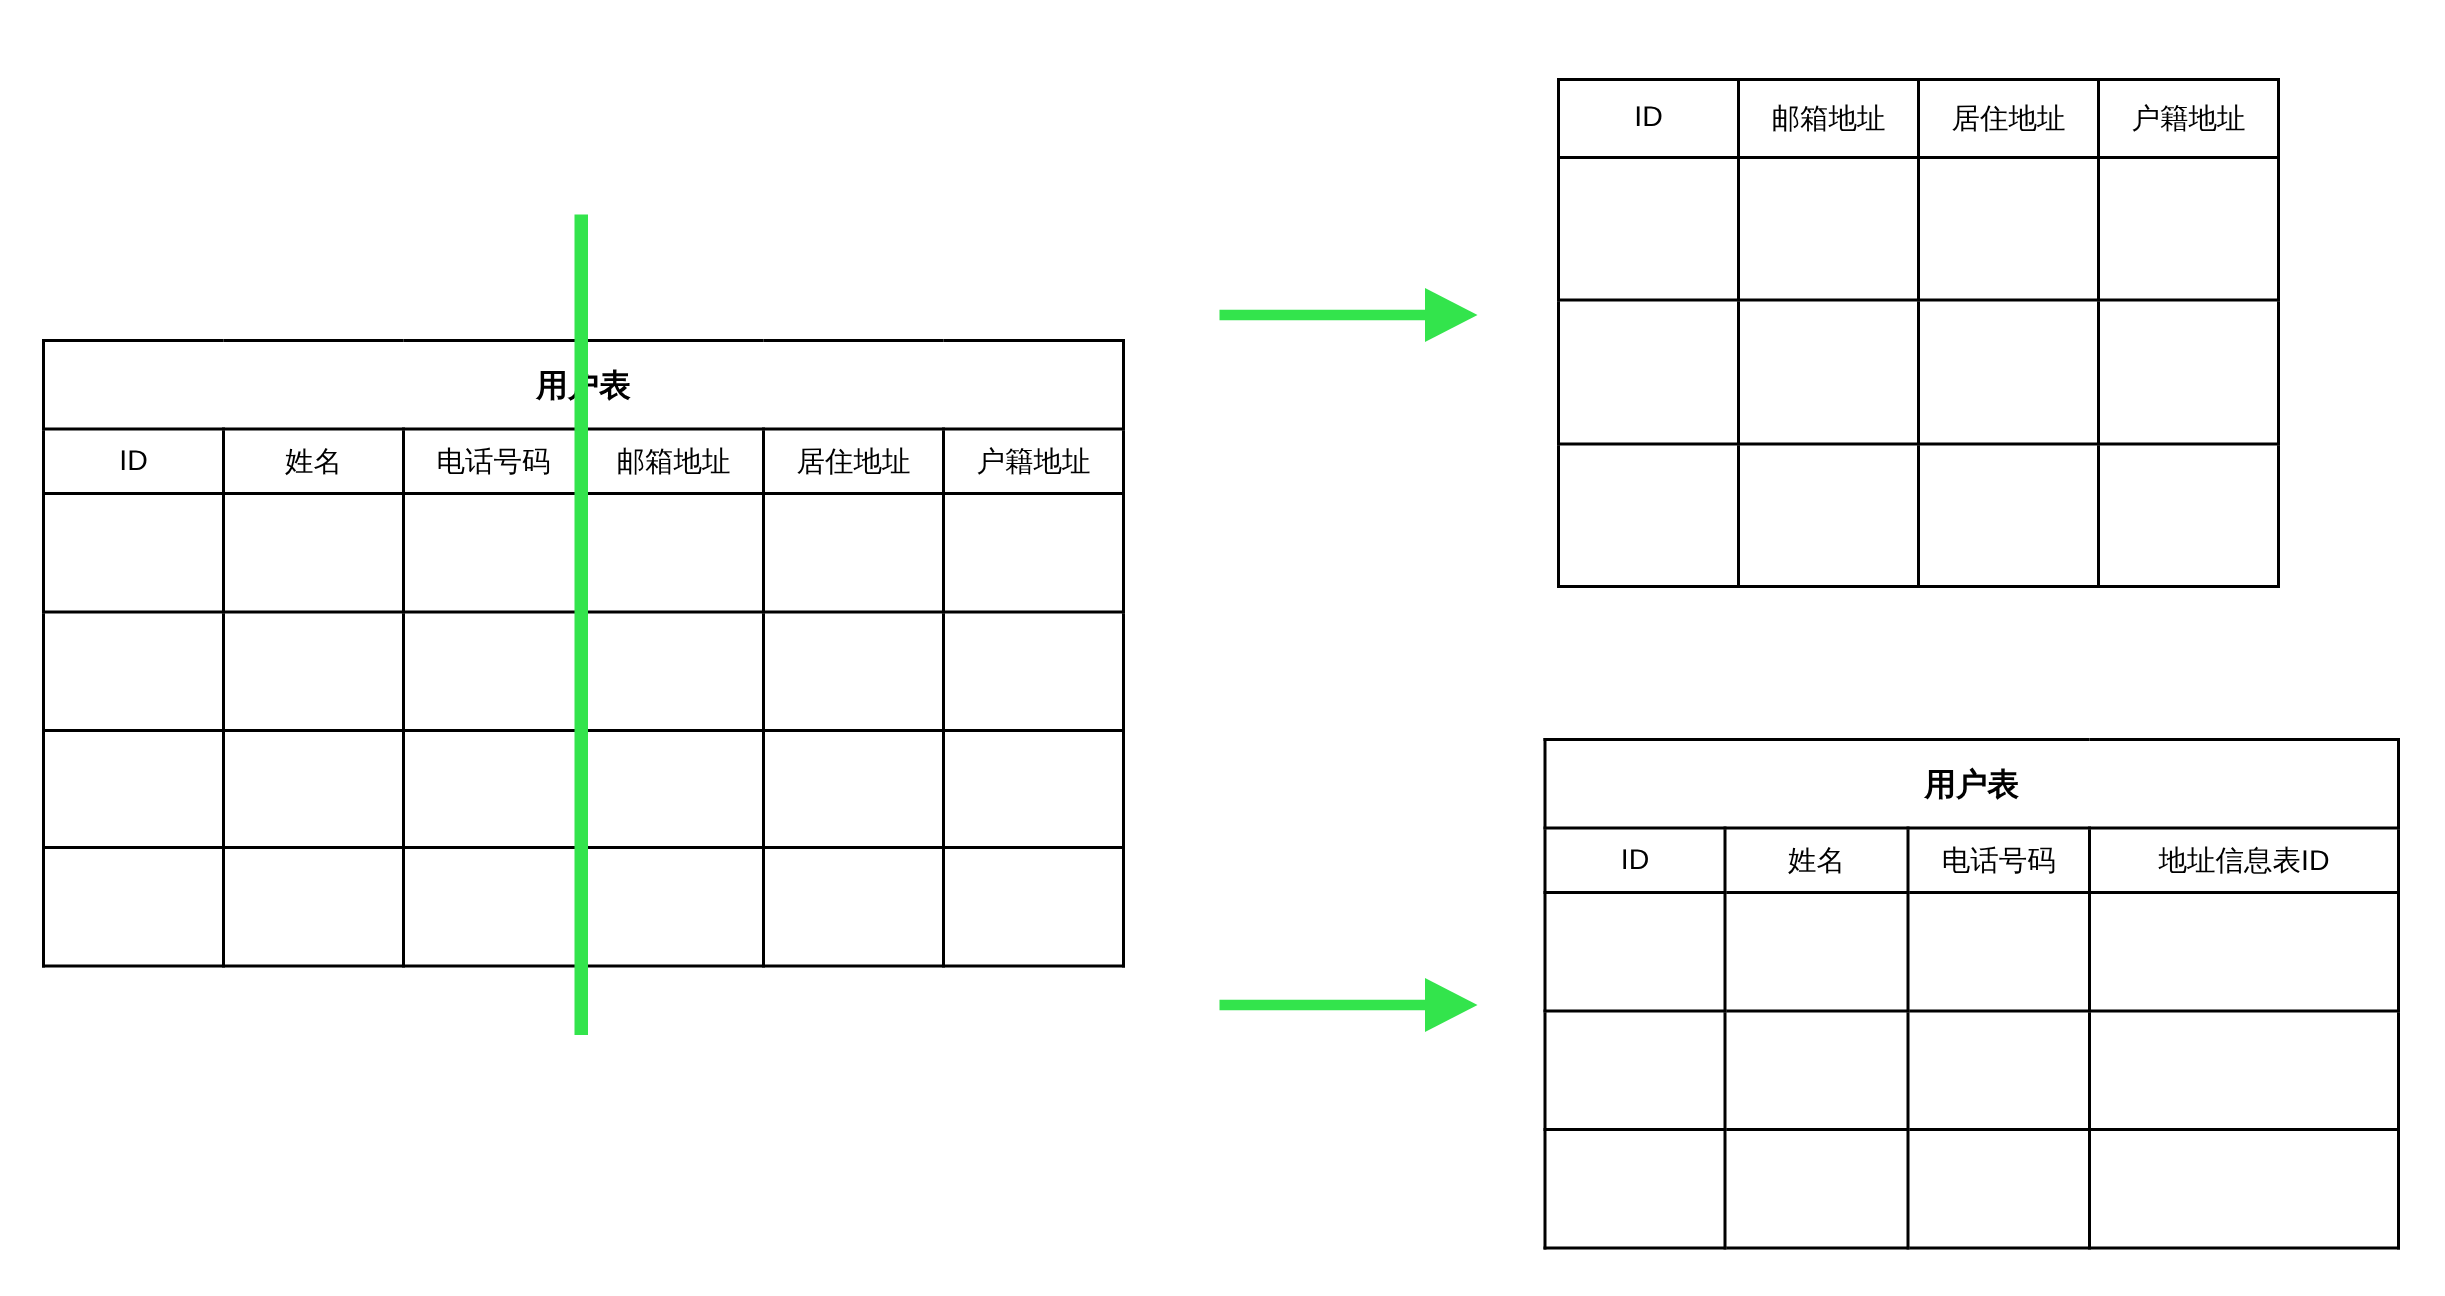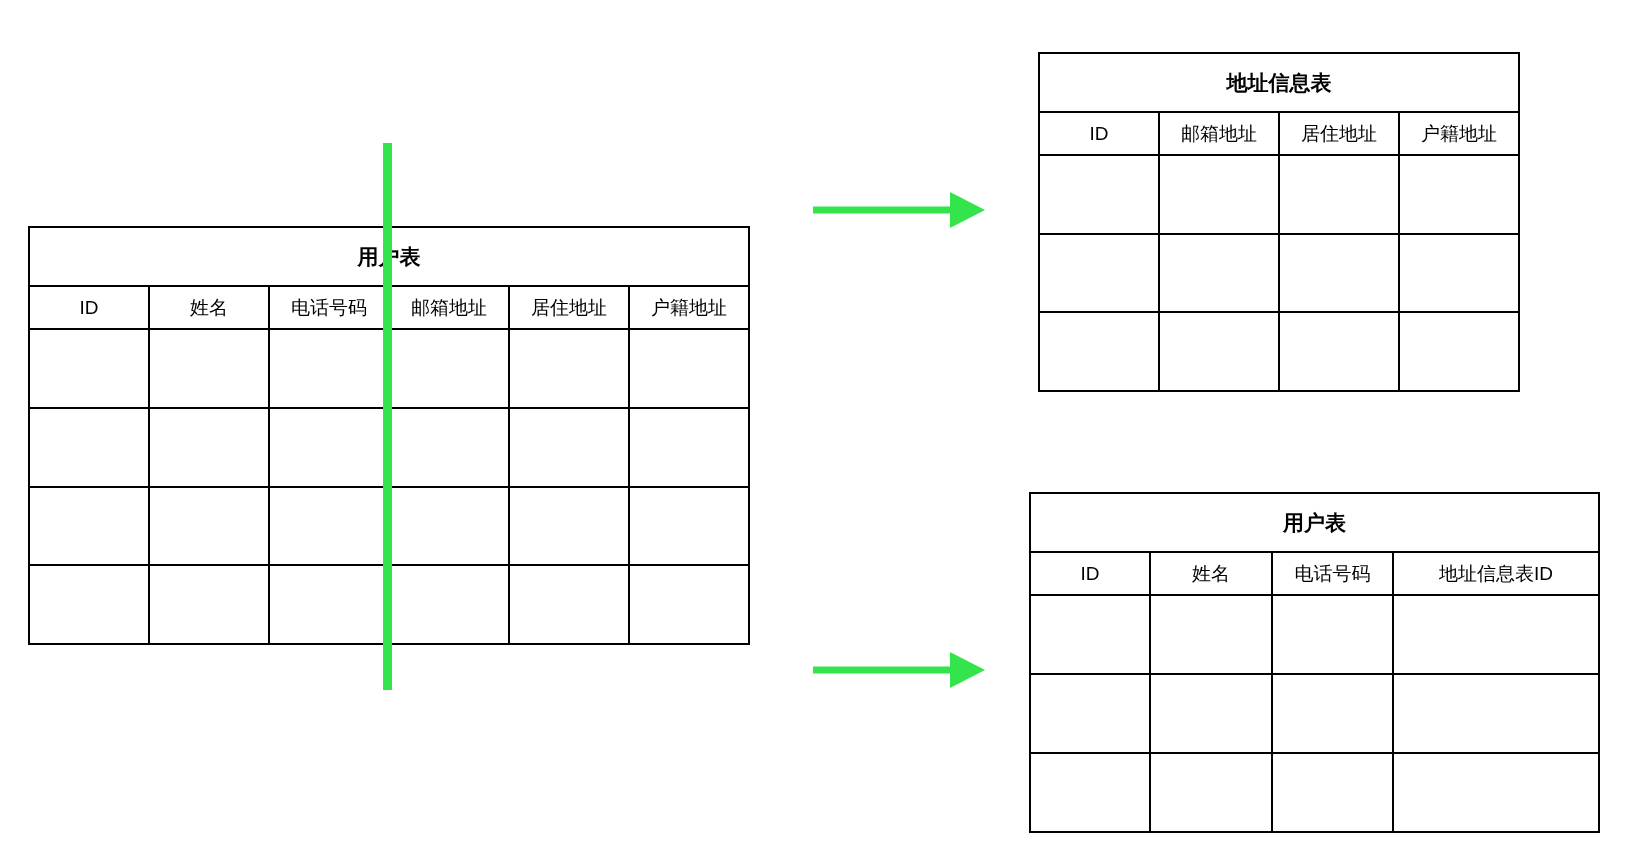--- a/index.html
+++ b/index.html
@@ -131,23 +131,20 @@
 
   <table class="dbtable" id="address-table" style="left:1038px; top:52px; width:480px; height:340px;">
     <colgroup>
       <col style="width:120px">
         <col style="width:120px">
         <col style="width:120px">
         <col style="width:120px">
     </colgroup>
     <tbody>
       <tr>
-        <td class="tbl-title" colspan="4">地址信息表</td>
-      </tr>
-      <tr>
         <td class="tbl-header">ID</td>
         <td class="tbl-header">邮箱地址</td>
         <td class="tbl-header">居住地址</td>
         <td class="tbl-header">户籍地址</td>
       </tr>
       <tr>
         <td class="tbl-cell-tall"></td>
           <td></td>
           <td></td>
           <td></td>

